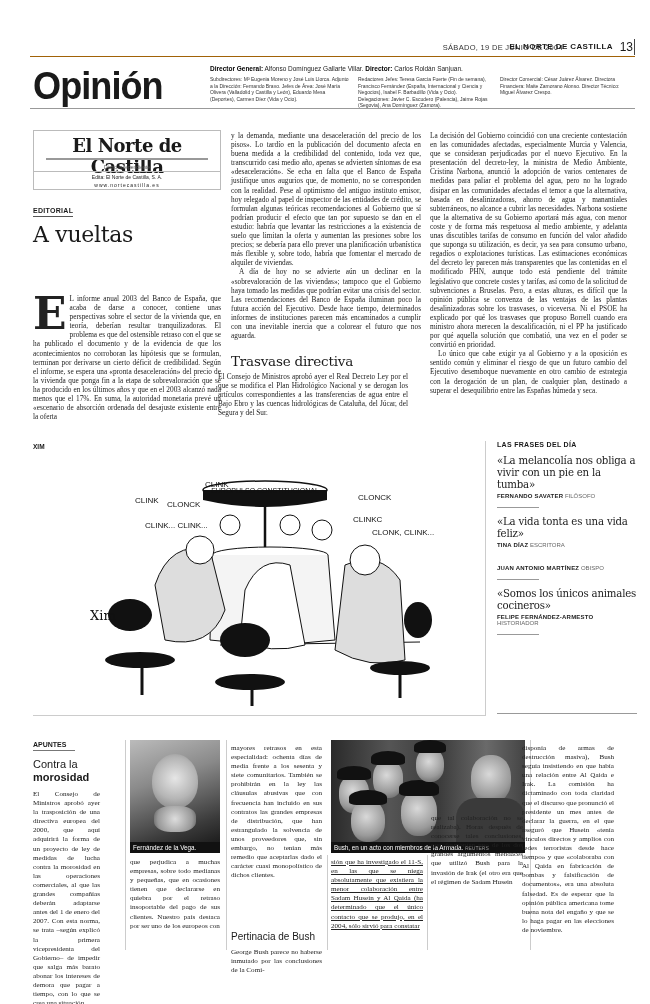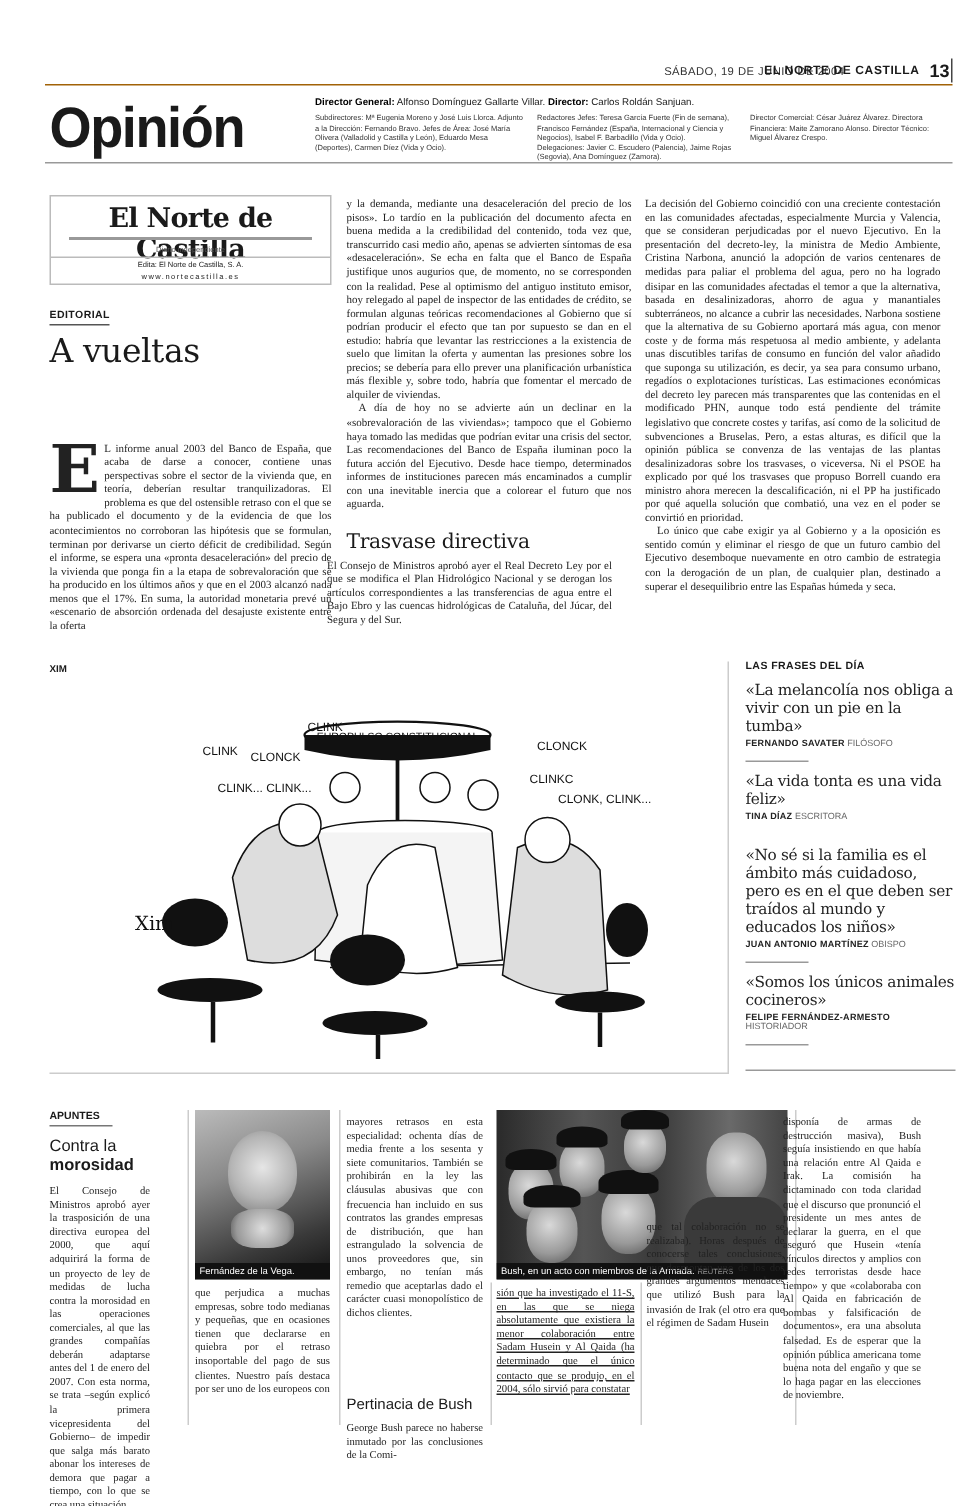--- a/index.html
+++ b/index.html
@@ -5,21 +5,21 @@
   * { box-sizing: border-box; margin: 0; padding: 0; }
   html, body { width: 650px; height: 1004px; background: #fff; overflow: hidden; }
   body { position: relative; font-family: "Liberation Serif", serif; color: #1a1a1a; }
   .abs { position: absolute; }
   .sans { font-family: "Liberation Sans", sans-serif; }
 
   
   #folio { left: 30px; top: 43px; width: 605px; height: 14px; border-bottom: 1px solid #a16207; }
   #folio-date { position: absolute; right: 72px; top: 0; font-size: 7.5px; letter-spacing: .3px; color: #333; }
   #folio-paper { position: absolute; right: 22px; top: -1px; font-size: 8px; font-weight: bold; letter-spacing: .4px; }
-  #folio-page { position: absolute; right: 2px; top: -3px; font-size: 12px; font-weight: bold; }
+  #folio-page { position: absolute; right: 2px; top: -3px; font-size: 12px; font-weight: normal; }
   #folio-bar { position: absolute; right: 0; top: -4px; width: 1px; height: 16px; background: #444; }
 
   
   #section-title { left: 33px; top: 66px; font-size: 38px; font-weight: bold; letter-spacing: -1px; line-height: 40px; font-family: "Liberation Sans", sans-serif; transform: scaleX(.95); transform-origin: left; }
   #staff { left: 210px; top: 66px; width: 425px; font-size: 5px; line-height: 6.5px; color: #333; }
   #staff .top-line { font-size: 6.5px; margin-bottom: 2px; color: #222; }
   #staff .col { position: absolute; top: 10px; }
   #staff b { color: #000; }
   #masthead-rule { left: 30px; top: 108px; width: 605px; height: 1px; background: #999; }
 
@@ -197,21 +197,20 @@
   <div id="frases-title" class="sans">LAS FRASES DEL DÍA</div>
 
   <div class="quote">«La melancolía nos obliga a vivir con un pie en la tumba»</div>
   <div class="quote-author sans"><b>FERNANDO SAVATER</b> <span>FILÓSOFO</span></div>
   <div class="quote-sep"></div>
 
   <div class="quote">«La vida tonta es una vida feliz»</div>
   <div class="quote-author sans"><b>TINA DÍAZ</b> <span>ESCRITORA</span></div>
   <div class="quote-sep" style="background:transparent;"></div>
 
-  <div class="quote">«No sé si la familia es el ámbito más cuidadoso, pero es en el que deben ser traídos al mundo y educados los niños»</div>
   <div class="quote-author sans"><b>JUAN ANTONIO MARTÍNEZ</b> <span>OBISPO</span></div>
   <div class="quote-sep"></div>
 
   <div class="quote">«Somos los únicos animales cocineros»</div>
   <div class="quote-author sans"><b>FELIPE FERNÁNDEZ-ARMESTO</b><br><span>HISTORIADOR</span></div>
   <div class="quote-sep"></div>
 </div>
 <div id="frases-bottom-rule" class="abs"></div>
 
 <div id="apuntes-kicker" class="abs sans">APUNTES</div>

